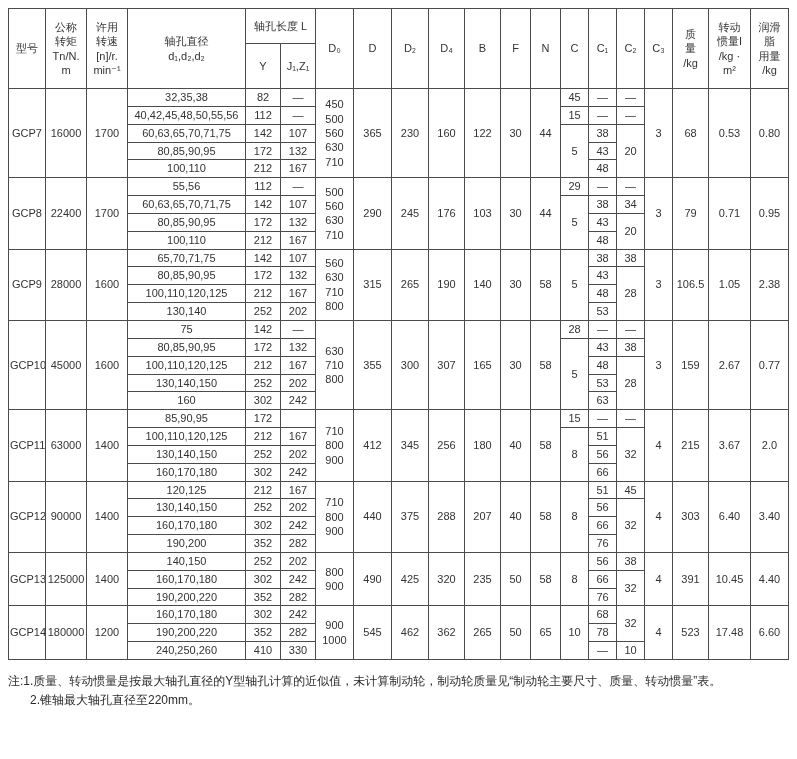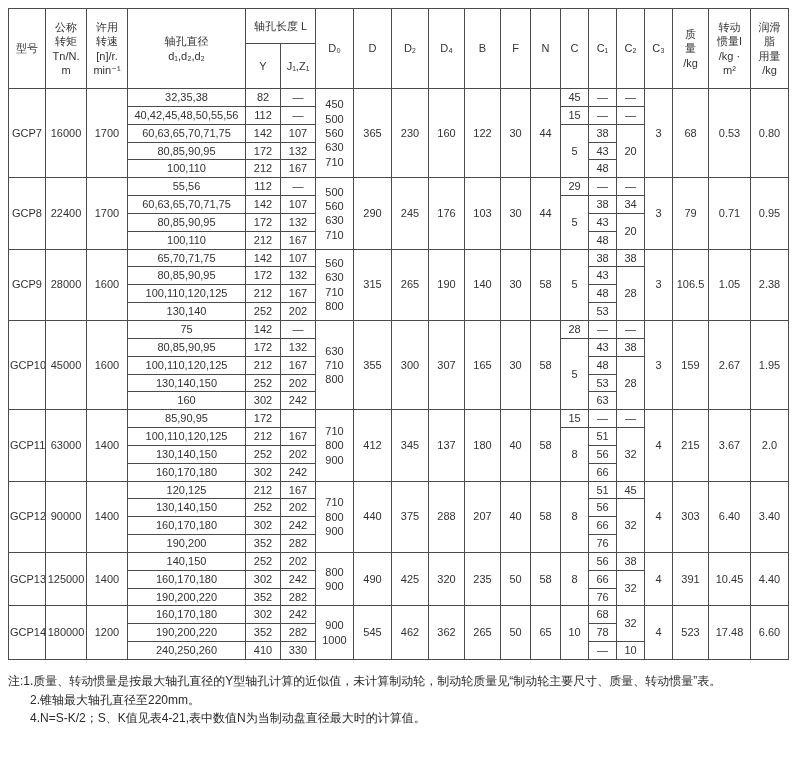--- a/index.html
+++ b/index.html
@@ -269,21 +269,21 @@
           <td rowspan="5">307</td>
           <td rowspan="5">165</td>
           <td rowspan="5">30</td>
           <td rowspan="5">58</td>
           <td>28</td>
           <td>—</td>
           <td>—</td>
           <td rowspan="5">3</td>
           <td rowspan="5">159</td>
           <td rowspan="5">2.67</td>
-          <td rowspan="5">1.95</td>
+          <td rowspan="5">0.77</td>
         </tr>
         <tr>
           <td>80,85,90,95</td>
           <td>172</td>
           <td>132</td>
           <td rowspan="4">5</td>
           <td>43</td>
           <td>38</td>
         </tr>
         <tr>
@@ -310,21 +310,21 @@
           <td rowspan="4">63000</td>
           <td rowspan="4">1400</td>
           <td>85,90,95</td>
           <td>172</td>
           <td></td>
           <td rowspan="4" class="multiline">710
 800
 900</td>
           <td rowspan="4">412</td>
           <td rowspan="4">345</td>
-          <td rowspan="4">137</td>
+          <td rowspan="4">256</td>
           <td rowspan="4">180</td>
           <td rowspan="4">40</td>
           <td rowspan="4">58</td>
           <td>15</td>
           <td>—</td>
           <td>—</td>
           <td rowspan="4">4</td>
           <td rowspan="4">215</td>
           <td rowspan="4">3.67</td>
           <td rowspan="4">2.0</td>
@@ -463,16 +463,15 @@
           <td>330</td>
           <td>—</td>
           <td>10</td>
         </tr>
       </tbody>
   </table>
 
   <div class="notes">
       <div class="note-line">注:1.质量、转动惯量是按最大轴孔直径的Y型轴孔计算的近似值，未计算制动轮，制动轮质量见“制动轮主要尺寸、质量、转动惯量”表。</div>
       <div class="note-line indent">2.锥轴最大轴孔直径至220mm。</div>
-      <div class="note-line indent">4.N=S-K/2；S、K值见表4-21,表中数值N为当制动盘直径最大时的计算值。</div>
     </div>
 
 </div>
 
 </body></html>

